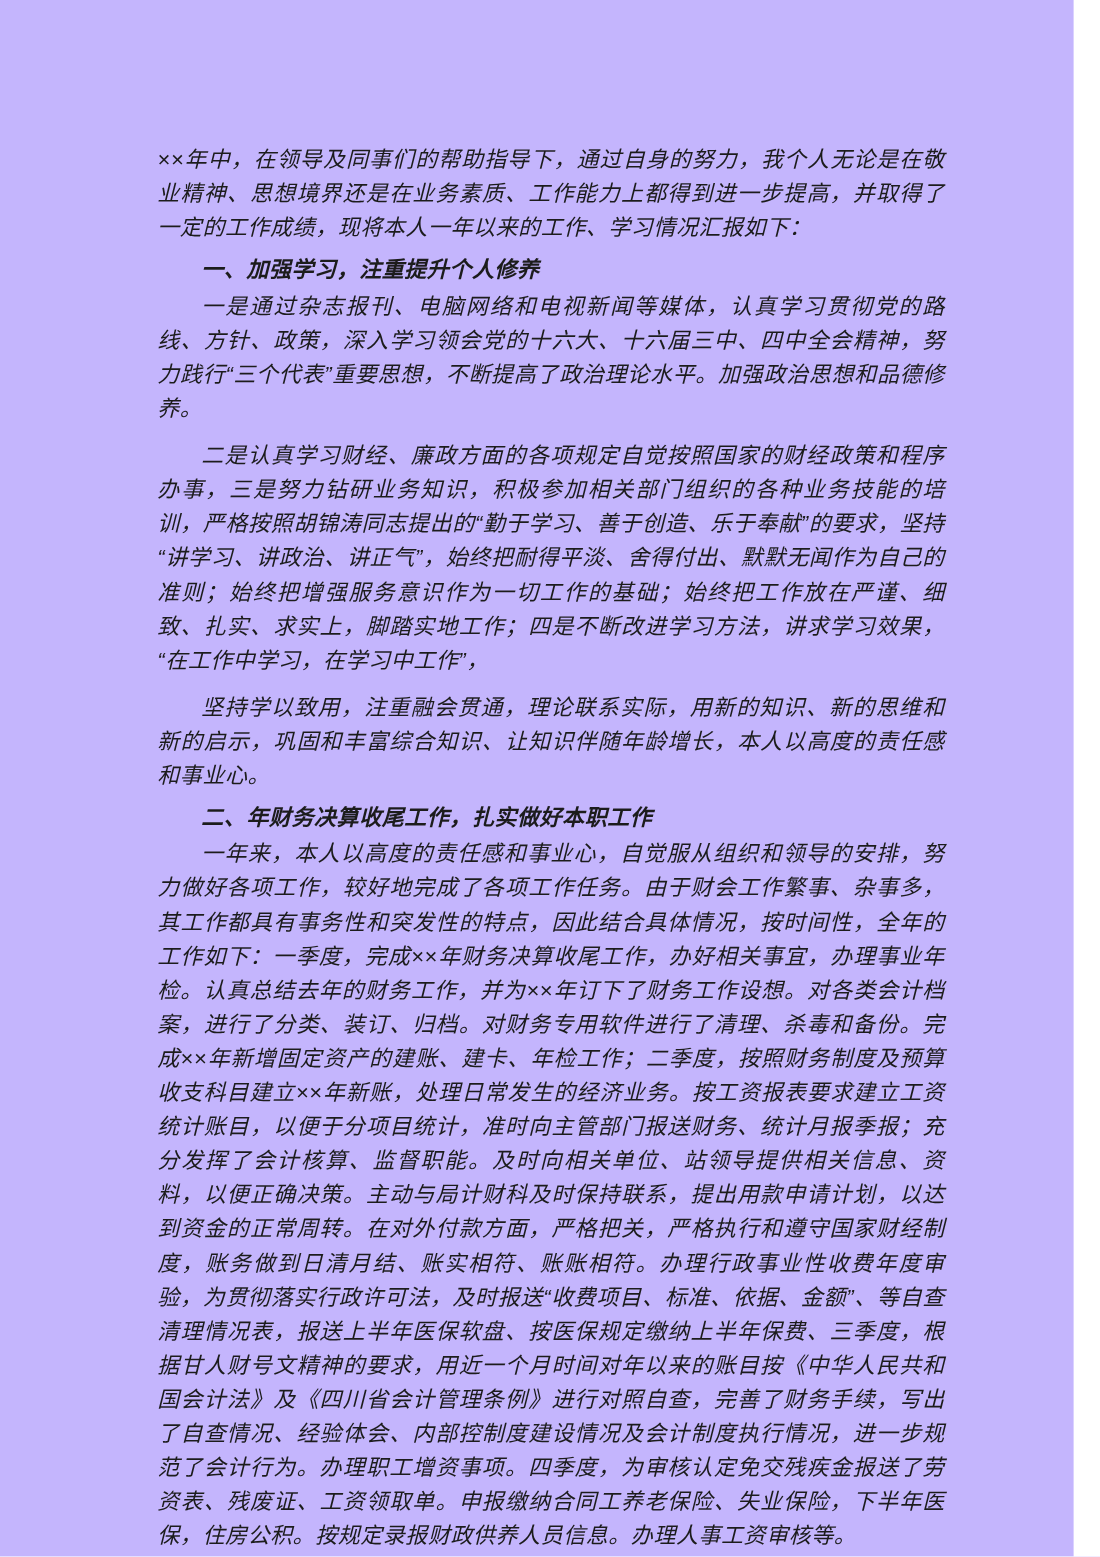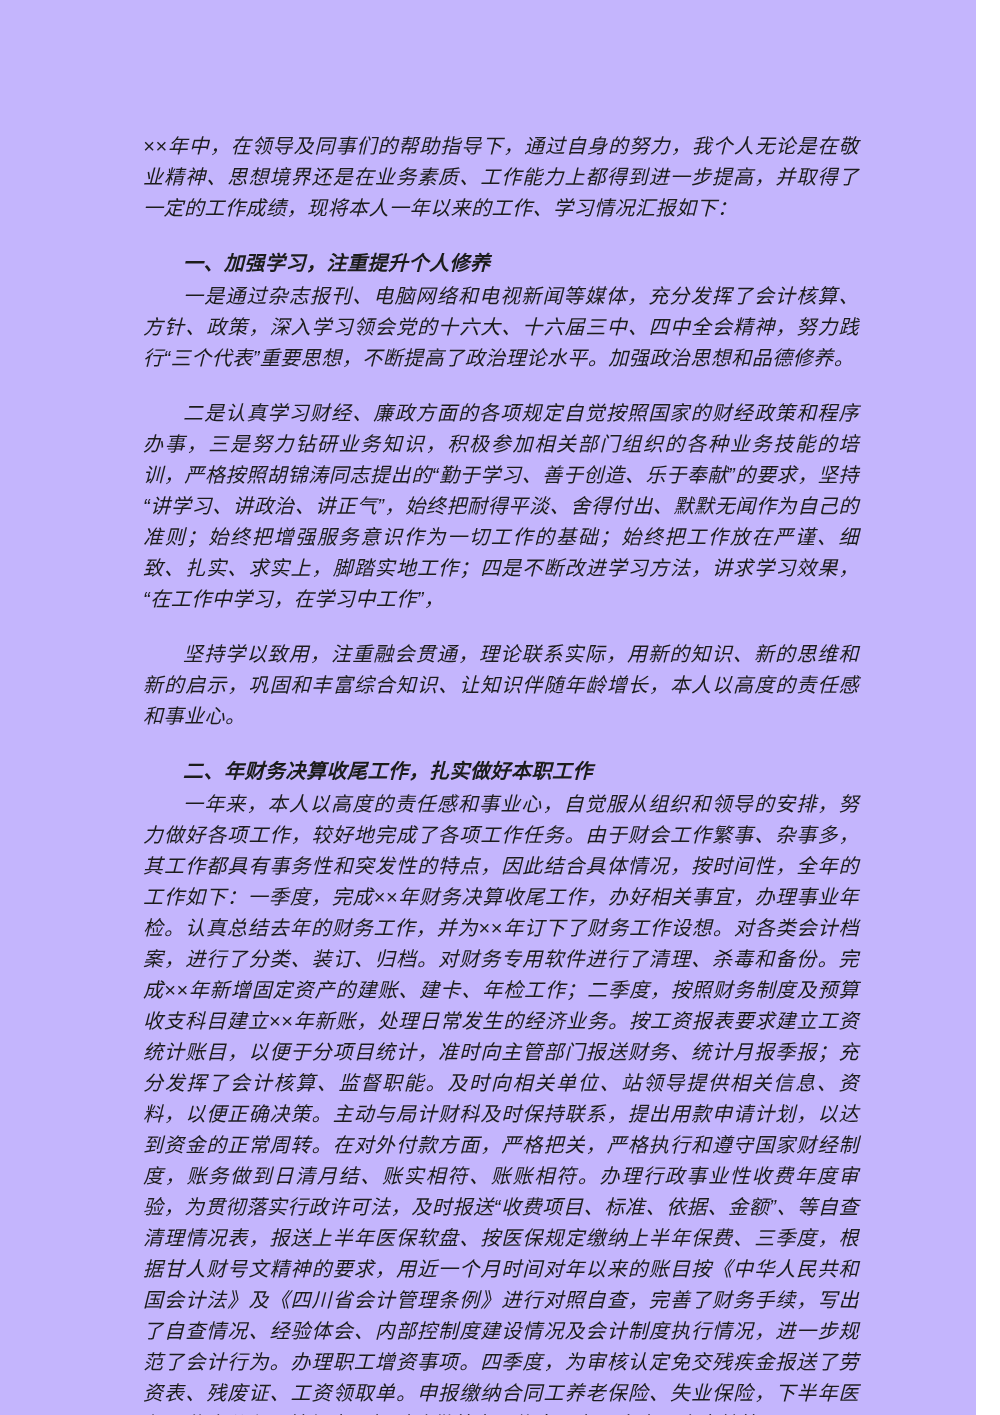--- a/index.html
+++ b/index.html
@@ -27,49 +27,49 @@
     color: #1c1c1c;
     font-size: 20px;
     line-height: 31px;
     text-align: justify;
     text-justify: inter-ideograph;
     letter-spacing: 0.5px;
   }
 
   .para {
     text-indent: 2em;
-    margin-top: 24px;
+    margin-top: 12px;
   }
 
   .para.no-indent {
     text-indent: 0;
     margin-top: 0;
   }
 
   .para.follows-heading {
     margin-top: 2px;
   }
 
   .heading {
     text-indent: 2em;
     font-weight: 600;
-    margin-top: 24px;
+    margin-top: 7px;
   }
 </style>
 </head>
 <body>
 
 <div class="page">
   <div class="doc">
 
     <p class="para no-indent">××年中，在领导及同事们的帮助指导下，通过自身的努力，我个人无论是在敬业精神、思想境界还是在业务素质、工作能力上都得到进一步提高，并取得了一定的工作成绩，现将本人一年以来的工作、学习情况汇报如下：</p>
 
     <p class="heading">一、加强学习，注重提升个人修养</p>
 
-    <p class="para follows-heading">一是通过杂志报刊、电脑网络和电视新闻等媒体，充分发挥了会计核算、方针、政策，深入学习领会党的十六大、十六届三中、四中全会精神，努力践行“三个代表”重要思想，不断提高了政治理论水平。加强政治思想和品德修养。</p>
+    <p class="para follows-heading">一是通过杂志报刊、电脑网络和电视新闻等媒体，认真学习贯彻党的路线、方针、政策，深入学习领会党的十六大、十六届三中、四中全会精神，努力践行“三个代表”重要思想，不断提高了政治理论水平。加强政治思想和品德修养。</p>
 
     <p class="para">二是认真学习财经、廉政方面的各项规定自觉按照国家的财经政策和程序办事，三是努力钻研业务知识，积极参加相关部门组织的各种业务技能的培训，严格按照胡锦涛同志提出的“勤于学习、善于创造、乐于奉献”的要求，坚持“讲学习、讲政治、讲正气”，始终把耐得平淡、舍得付出、默默无闻作为自己的准则；始终把增强服务意识作为一切工作的基础；始终把工作放在严谨、细致、扎实、求实上，脚踏实地工作；四是不断改进学习方法，讲求学习效果，“在工作中学习，在学习中工作”，</p>
 
     <p class="para">坚持学以致用，注重融会贯通，理论联系实际，用新的知识、新的思维和新的启示，巩固和丰富综合知识、让知识伴随年龄增长，本人以高度的责任感和事业心。</p>
 
     <p class="heading">二、年财务决算收尾工作，扎实做好本职工作</p>
 
     <p class="para follows-heading">一年来，本人以高度的责任感和事业心，自觉服从组织和领导的安排，努力做好各项工作，较好地完成了各项工作任务。由于财会工作繁事、杂事多，其工作都具有事务性和突发性的特点，因此结合具体情况，按时间性，全年的工作如下：一季度，完成××年财务决算收尾工作，办好相关事宜，办理事业年检。认真总结去年的财务工作，并为××年订下了财务工作设想。对各类会计档案，进行了分类、装订、归档。对财务专用软件进行了清理、杀毒和备份。完成××年新增固定资产的建账、建卡、年检工作；二季度，按照财务制度及预算收支科目建立××年新账，处理日常发生的经济业务。按工资报表要求建立工资统计账目，以便于分项目统计，准时向主管部门报送财务、统计月报季报；充分发挥了会计核算、监督职能。及时向相关单位、站领导提供相关信息、资料，以便正确决策。主动与局计财科及时保持联系，提出用款申请计划，以达到资金的正常周转。在对外付款方面，严格把关，严格执行和遵守国家财经制度，账务做到日清月结、账实相符、账账相符。办理行政事业性收费年度审验，为贯彻落实行政许可法，及时报送“收费项目、标准、依据、金额”、等自查清理情况表，报送上半年医保软盘、按医保规定缴纳上半年保费、三季度，根据甘人财号文精神的要求，用近一个月时间对年以来的账目按《中华人民共和国会计法》及《四川省会计管理条例》进行对照自查，完善了财务手续，写出了自查情况、经验体会、内部控制度建设情况及会计制度执行情况，进一步规范了会计行为。办理职工增资事项。四季度，为审核认定免交残疾金报送了劳资表、残废证、工资领取单。申报缴纳合同工养老保险、失业保险，下半年医保，住房公积。按规定录报财政供养人员信息。办理人事工资审核等。</p>
 
   </div>

